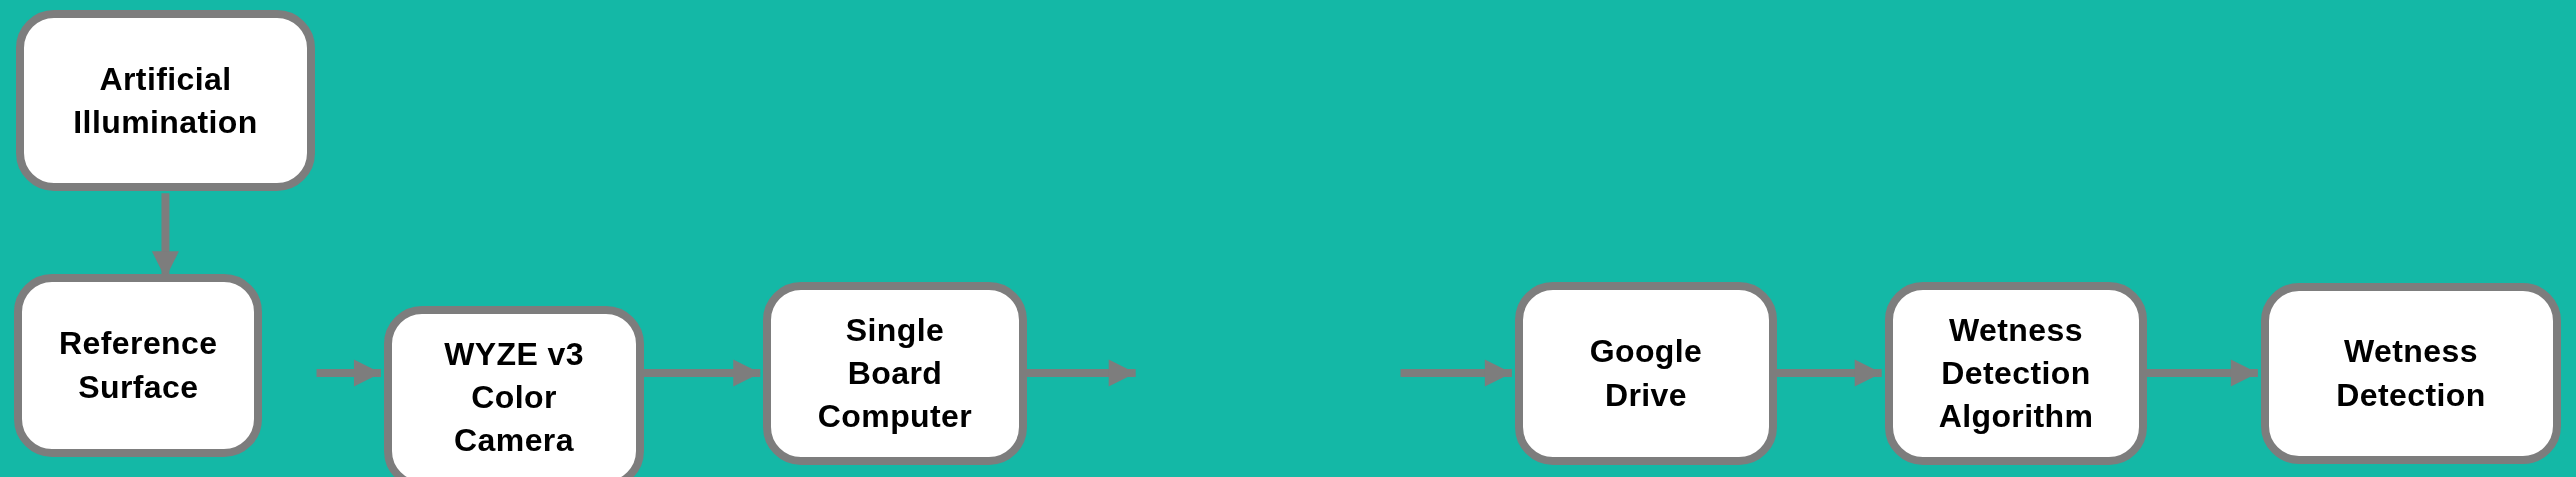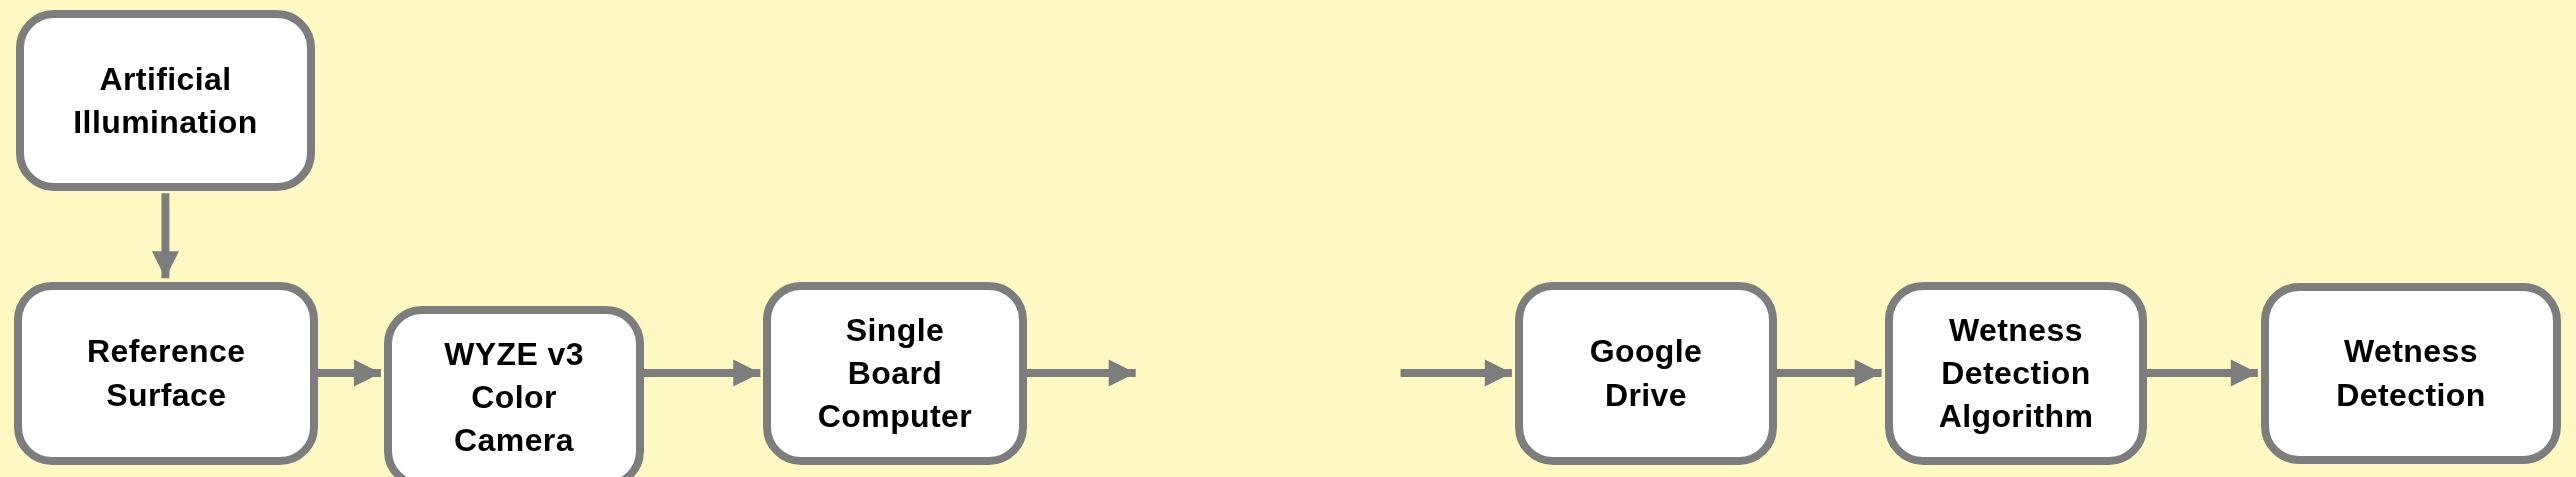--- a/index.html
+++ b/index.html
@@ -4,21 +4,21 @@
 <style>
   html, body {
     margin: 0;
     padding: 0;
     background: #ffffff;
   }
   .canvas {
     position: relative;
     width: 2576px;
     height: 478px;
-    background: #fef9c3;
+    background: #14b8a6;
     font-family: "Liberation Sans", sans-serif;
     overflow: hidden;
   }
   .node {
     position: absolute;
     box-sizing: border-box;
     border: 8px solid #7d7d7d;
     border-radius: 38px;
     background: #ffffff;
     display: flex;
@@ -30,21 +30,21 @@
     font-size: 32px;
     font-weight: 700;
     color: #000000;
     text-align: center;
     line-height: 1.35;
     white-space: pre-line;
     letter-spacing: 0.4px;
   }
   
   .n1 { left: 16px;   top: 10.3px;  width: 299px; height: 181px; }
-  .n2 { left: 14.3px;   top: 282px; width: 304px; height: 183px; }
+  .n2 { left: 14.3px;   top: 274px; width: 248px; height: 183px; }
   .n3 { left: 384px;  top: 282px; width: 260px; height: 183px; margin-top: 24px; }
   .n4 { left: 763px;  top: 282px; width: 264px; height: 183px; }
   .n5 { left: 1139px; top: 282px; width: 263px; height: 183px; }
   .n6 { left: 1515px; top: 282px; width: 262px; height: 183px; }
   .n7 { left: 1885px; top: 282px; width: 262px; height: 183px; }
   .n8 { left: 2261px; top: 283px; width: 300px; height: 181px; }
   .arrow-layer {
     position: absolute;
     left: 0; top: 0;
     width: 2576px;

